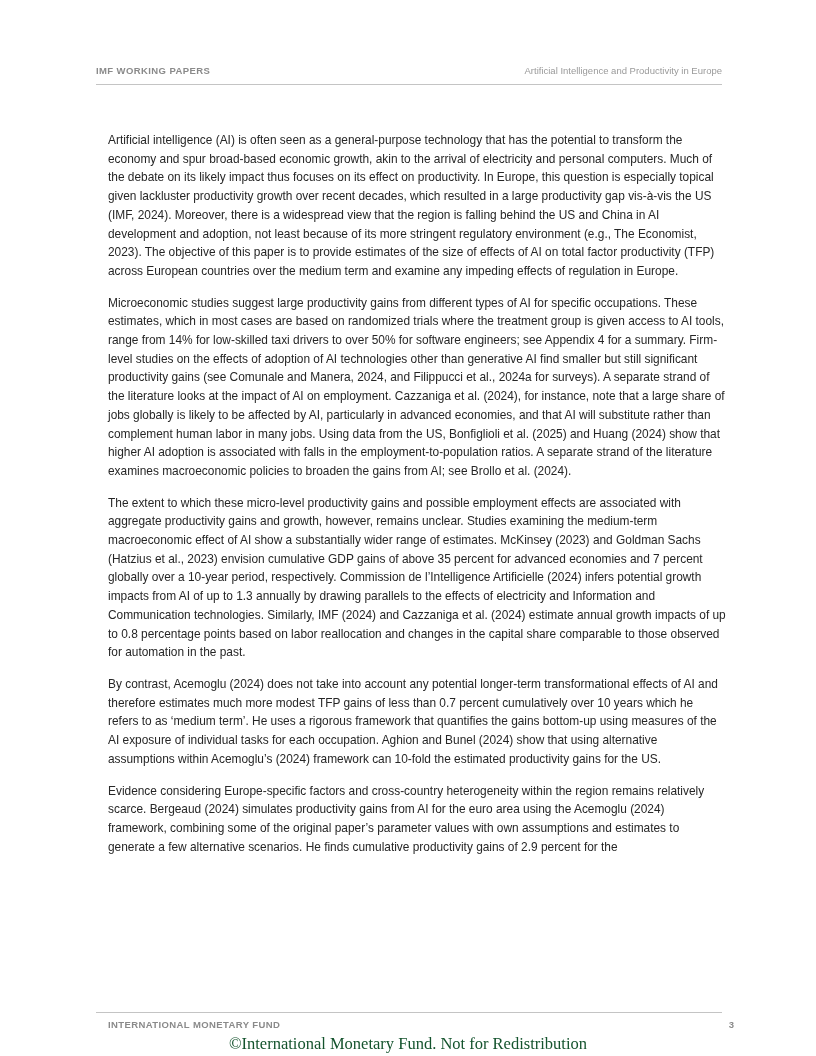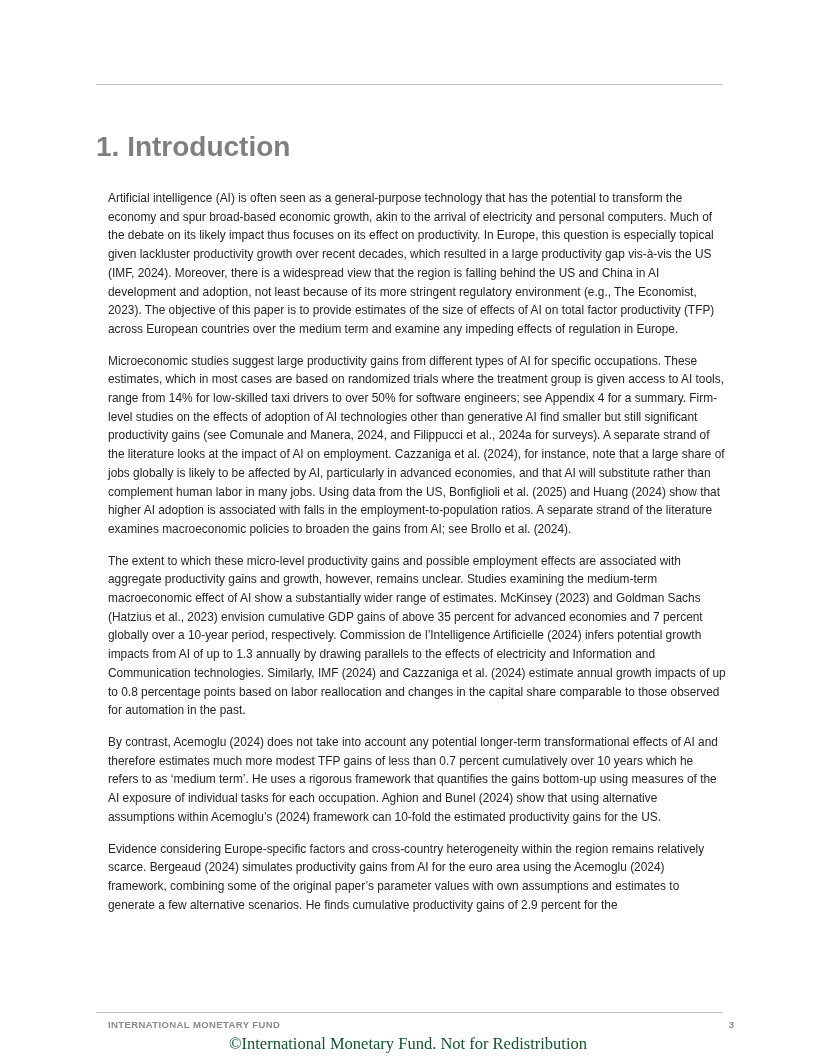--- a/index.html
+++ b/index.html
@@ -102,24 +102,27 @@
     font-family: "Liberation Serif", "DejaVu Serif", serif;
     font-size: 16.5px;
     color: #14532d;
   }
 </style>
 </head>
 <body>
 
 <div class="page">
 
+  <div class="running-header">
+    <span class="hdr-left">IMF WORKING PAPERS</span>
+    <span class="hdr-right">Artificial Intelligence and Productivity in Europe</span>
+  </div>
   <div class="header-rule"></div>
 
   <div class="content">
-    <h1 class="section-title">1. Introduction</h1>
     <p>Artificial intelligence (AI) is often seen as a general-purpose technology that has the potential to transform the economy and spur broad-based economic growth, akin to the arrival of electricity and personal computers. Much of the debate on its likely impact thus focuses on its effect on productivity. In Europe, this question is especially topical given lackluster productivity growth over recent decades, which resulted in a large productivity gap vis-à-vis the US (IMF, 2024). Moreover, there is a widespread view that the region is falling behind the US and China in AI development and adoption, not least because of its more stringent regulatory environment (e.g., The Economist, 2023). The objective of this paper is to provide estimates of the size of effects of AI on total factor productivity (TFP) across European countries over the medium term and examine any impeding effects of regulation in Europe.</p>
     <p>Microeconomic studies suggest large productivity gains from different types of AI for specific occupations. These estimates, which in most cases are based on randomized trials where the treatment group is given access to AI tools, range from 14% for low-skilled taxi drivers to over 50% for software engineers; see Appendix 4 for a summary. Firm-level studies on the effects of adoption of AI technologies other than generative AI find smaller but still significant productivity gains (see Comunale and Manera, 2024, and Filippucci et al., 2024a for surveys). A separate strand of the literature looks at the impact of AI on employment. Cazzaniga et al. (2024), for instance, note that a large share of jobs globally is likely to be affected by AI, particularly in advanced economies, and that AI will substitute rather than complement human labor in many jobs. Using data from the US, Bonfiglioli et al. (2025) and Huang (2024) show that higher AI adoption is associated with falls in the employment-to-population ratios. A separate strand of the literature examines macroeconomic policies to broaden the gains from AI; see Brollo et al. (2024).</p>
     <p>The extent to which these micro-level productivity gains and possible employment effects are associated with aggregate productivity gains and growth, however, remains unclear. Studies examining the medium-term macroeconomic effect of AI show a substantially wider range of estimates. McKinsey (2023) and Goldman Sachs (Hatzius et al., 2023) envision cumulative GDP gains of above 35 percent for advanced economies and 7 percent globally over a 10-year period, respectively. Commission de l’Intelligence Artificielle (2024) infers potential growth impacts from AI of up to 1.3 annually by drawing parallels to the effects of electricity and Information and Communication technologies. Similarly, IMF (2024) and Cazzaniga et al. (2024) estimate annual growth impacts of up to 0.8 percentage points based on labor reallocation and changes in the capital share comparable to those observed for automation in the past.</p>
     <p>By contrast, Acemoglu (2024) does not take into account any potential longer-term transformational effects of AI and therefore estimates much more modest TFP gains of less than 0.7 percent cumulatively over 10 years which he refers to as ‘medium term’. He uses a rigorous framework that quantifies the gains bottom-up using measures of the AI exposure of individual tasks for each occupation. Aghion and Bunel (2024) show that using alternative assumptions within Acemoglu’s (2024) framework can 10-fold the estimated productivity gains for the US.</p>
     <p>Evidence considering Europe-specific factors and cross-country heterogeneity within the region remains relatively scarce. Bergeaud (2024) simulates productivity gains from AI for the euro area using the Acemoglu (2024) framework, combining some of the original paper’s parameter values with own assumptions and estimates to generate a few alternative scenarios. He finds cumulative productivity gains of 2.9 percent for the</p>
   </div>
 
   <div class="footer-rule"></div>
   <div class="running-footer">
     <span class="ftr-left">INTERNATIONAL MONETARY FUND</span>

